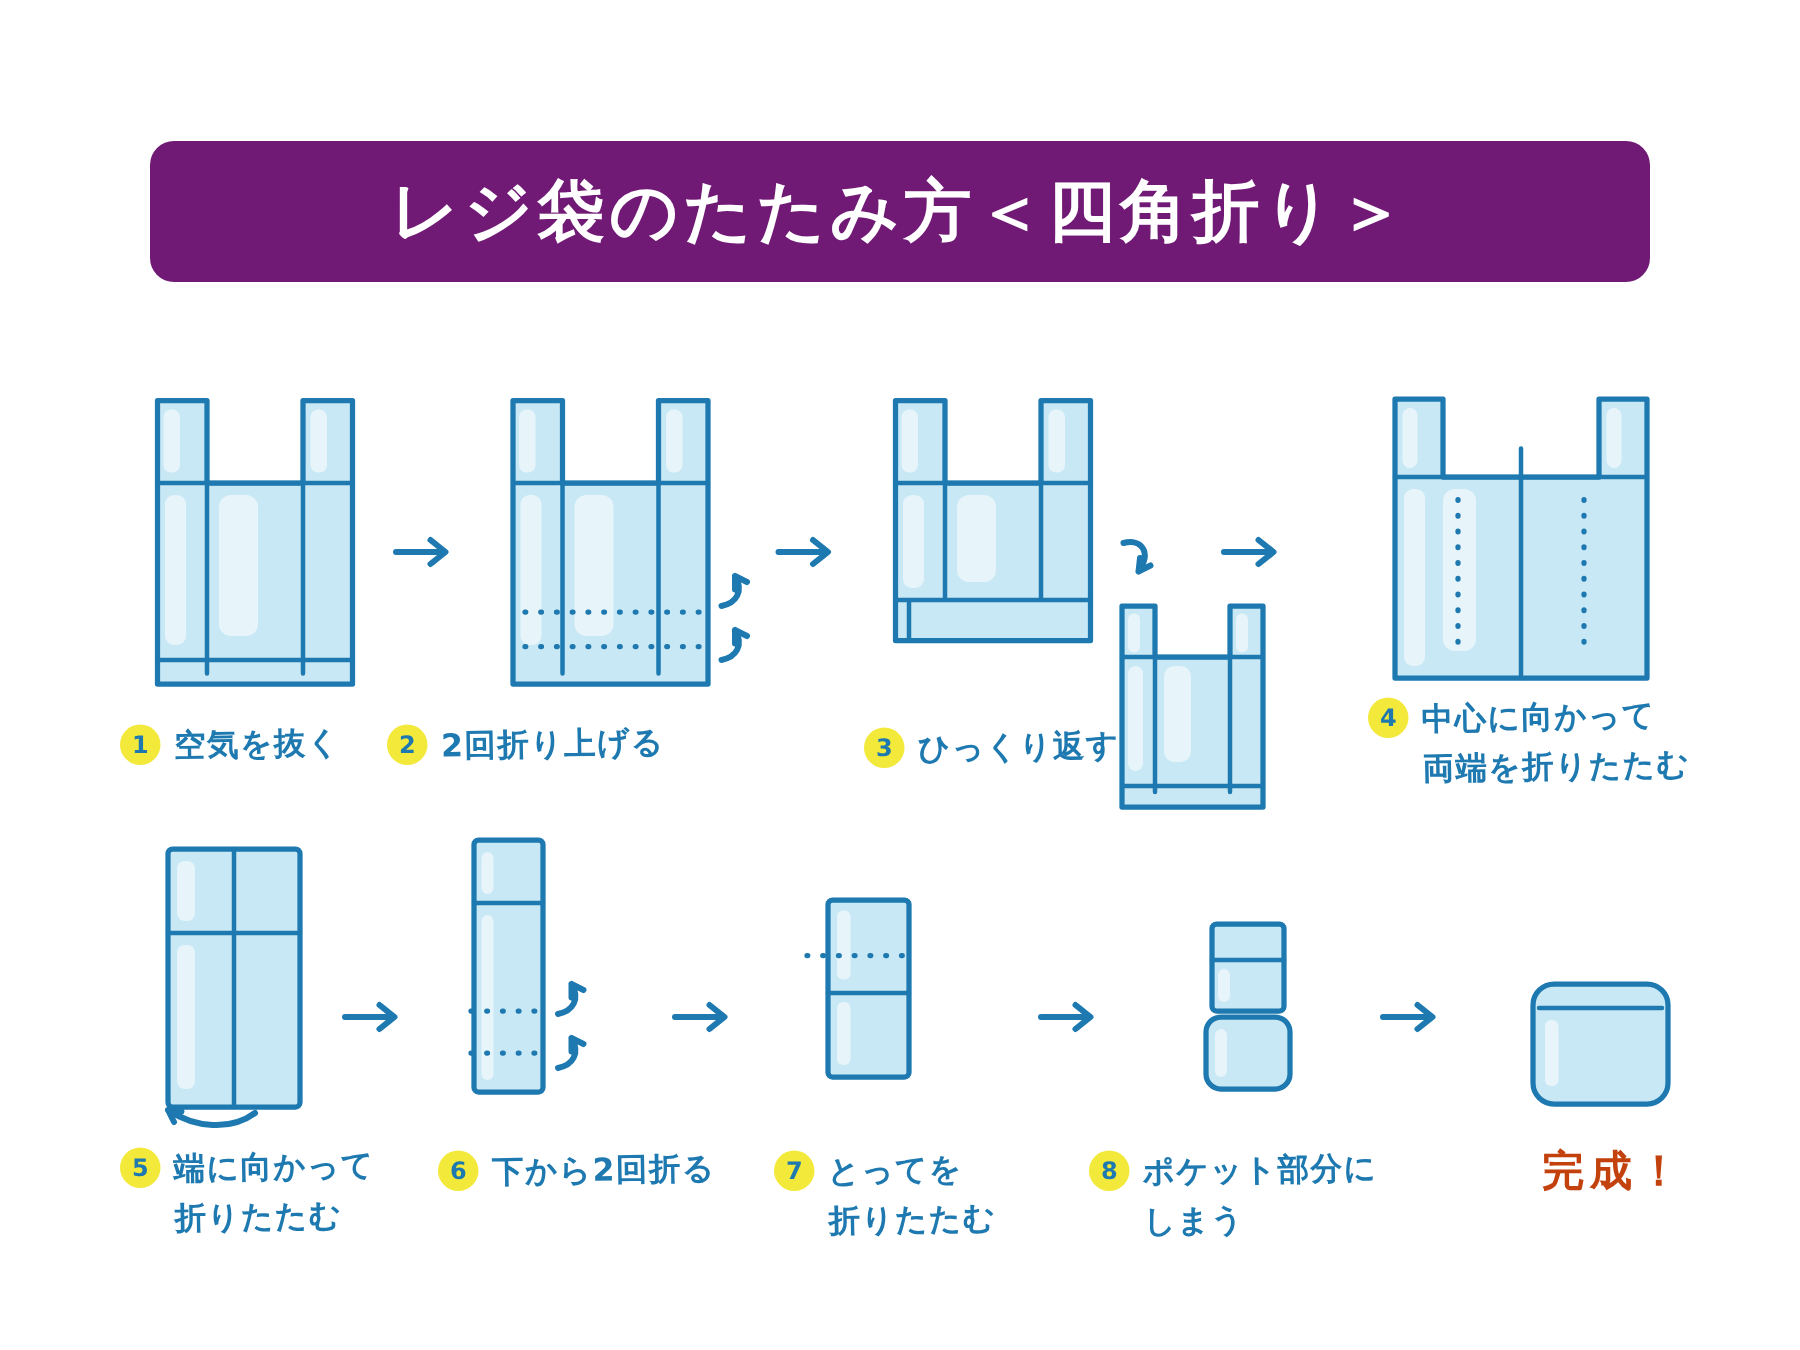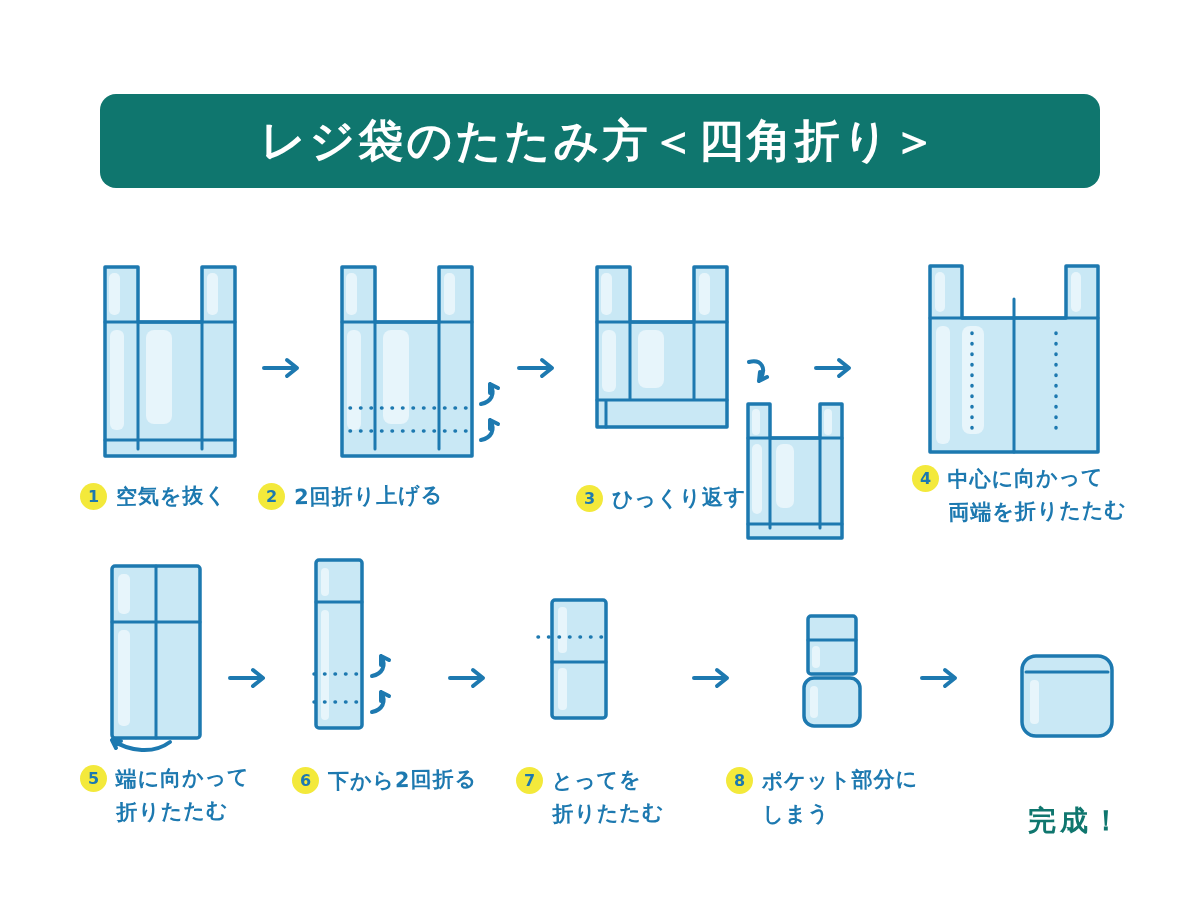--- a/index.html
+++ b/index.html
@@ -2,21 +2,21 @@
 <html><head>
 <meta charset="utf-8">
 <style>
   html,body { margin:0; padding:0; background:#ffffff; }
   .stage {
     position:relative; width:1200px; height:900px; background:#ffffff;
     font-family:"DejaVu Sans","Liberation Sans",sans-serif; overflow:hidden;
   }
   .banner {
     position:absolute; left:100px; top:94px; width:1000px; height:94px;
-    background:#0f766e; border-radius:16px;
+    background:#701a75; border-radius:16px;
     display:flex; align-items:center; justify-content:center;text-align:center;
   }
   .title {
     color:#ffffff; font-size:45px; font-weight:bold; letter-spacing:3px; margin:0;
   }
   svg.art { position:absolute; left:0; top:0; }
 
   .bag-fill { fill:#c9e8f5; stroke:#1d79b0; stroke-width:3.5; stroke-linejoin:round; stroke-linecap:round; }
   .bag-line { fill:none; stroke:#1d79b0; stroke-width:3; stroke-linecap:round; }
   .bag-dots { fill:none; stroke:#1d79b0; stroke-width:3.5; stroke-linecap:round; stroke-dasharray:0.5 10; }
@@ -27,21 +27,21 @@
   .badge {
     width:27px; height:27px; border-radius:50%; background:#f3e93b; color:#1d79b0;
     font-size:16px; font-weight:bold; display:flex; align-items:center; justify-content:center;
     flex:none; margin-top:3px;
   }
   .step-text {
     color:#1d79b0; font-size:21px; font-weight:bold; letter-spacing:1px;
     line-height:1.55; transform:rotate(-1deg);
   }
   .tline { display:block; }
-  .finish { position:absolute; color:#0f766e; font-size:28px; font-weight:bold; letter-spacing:4px;margin-top:40px; }
+  .finish { position:absolute; color:#c2410c; font-size:28px; font-weight:bold; letter-spacing:4px; }
 </style>
 </head>
 <body>
 
 <div class="stage">
 
   <div class="banner">
     <h1 class="title">レジ袋のたたみ方＜四角折り＞</h1>
   </div>
 

